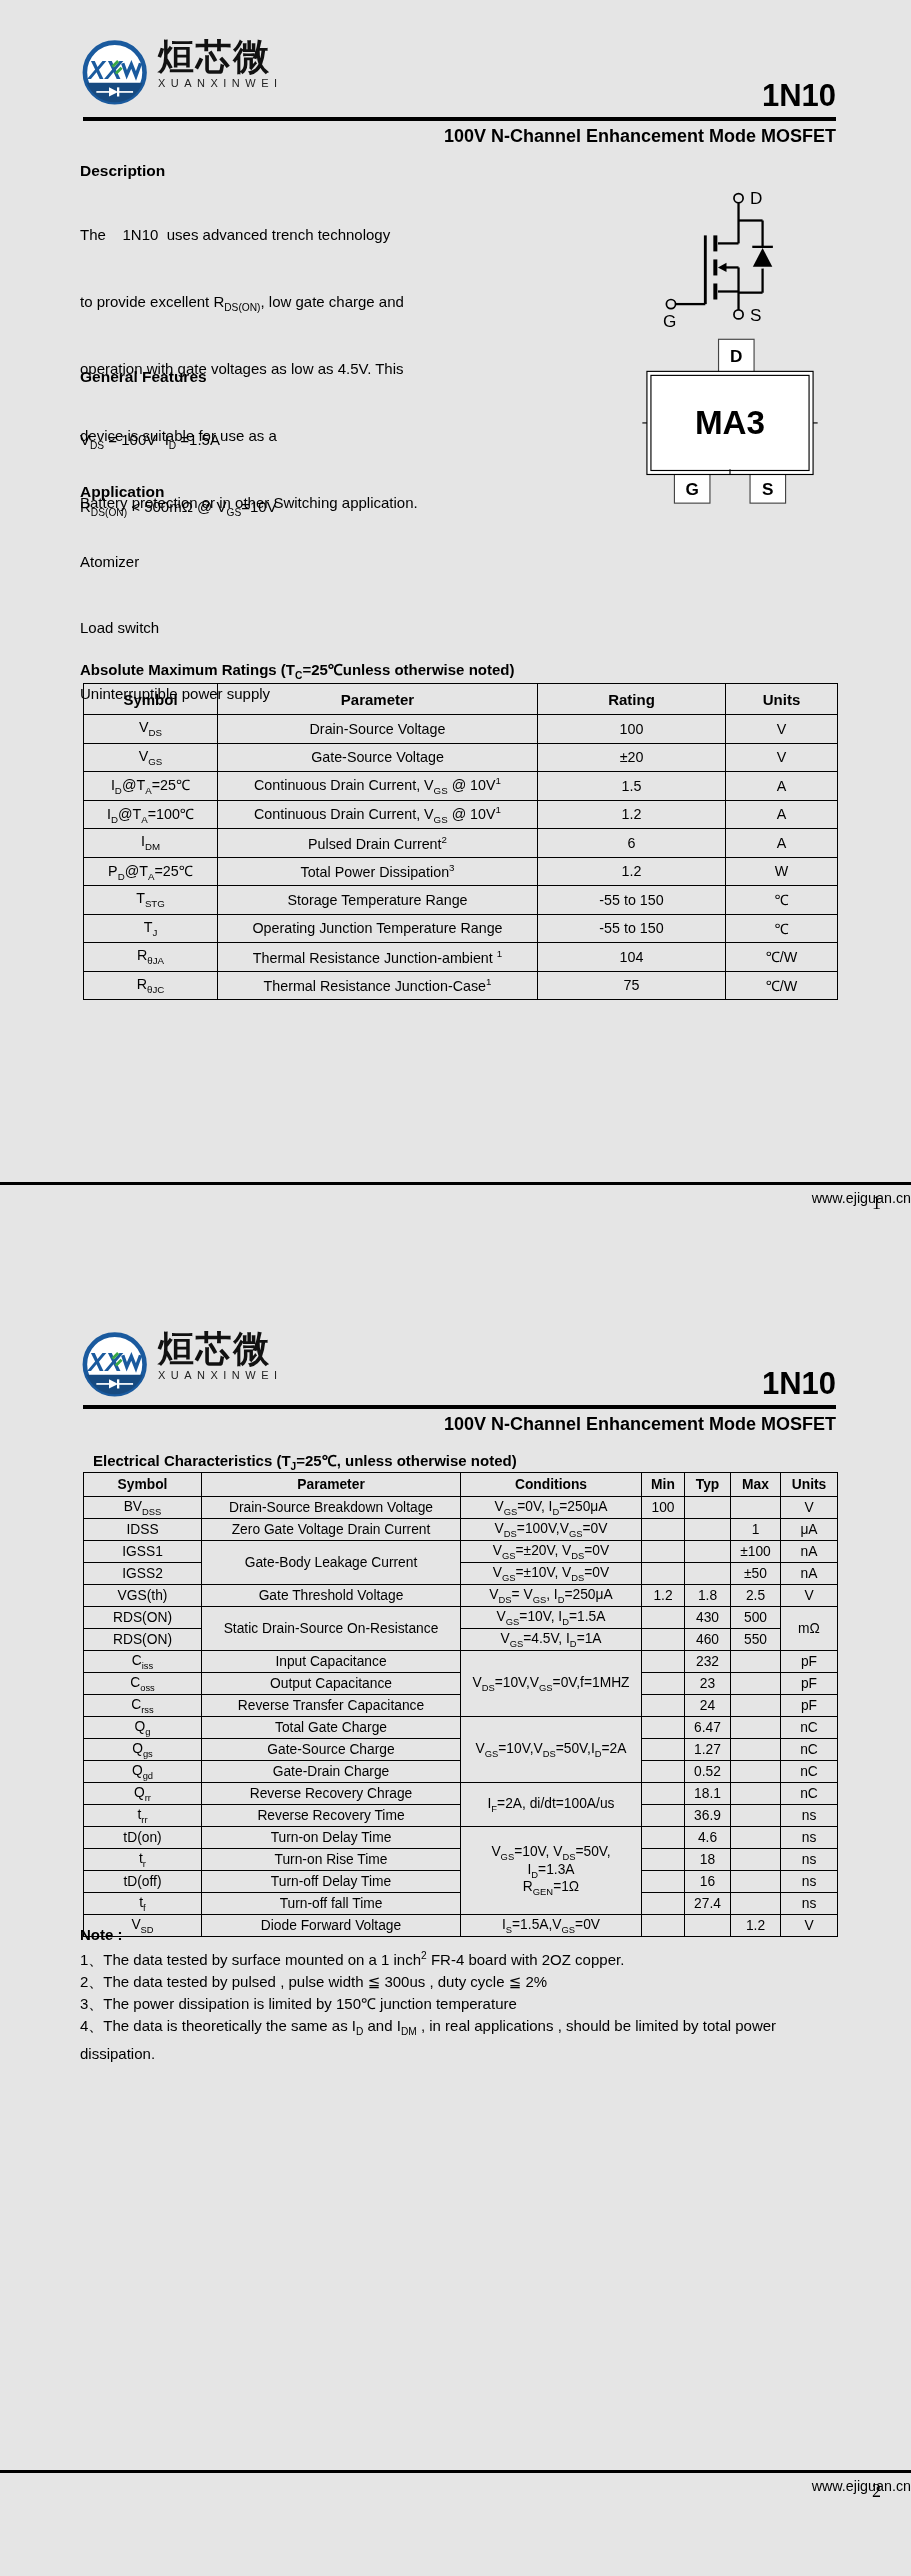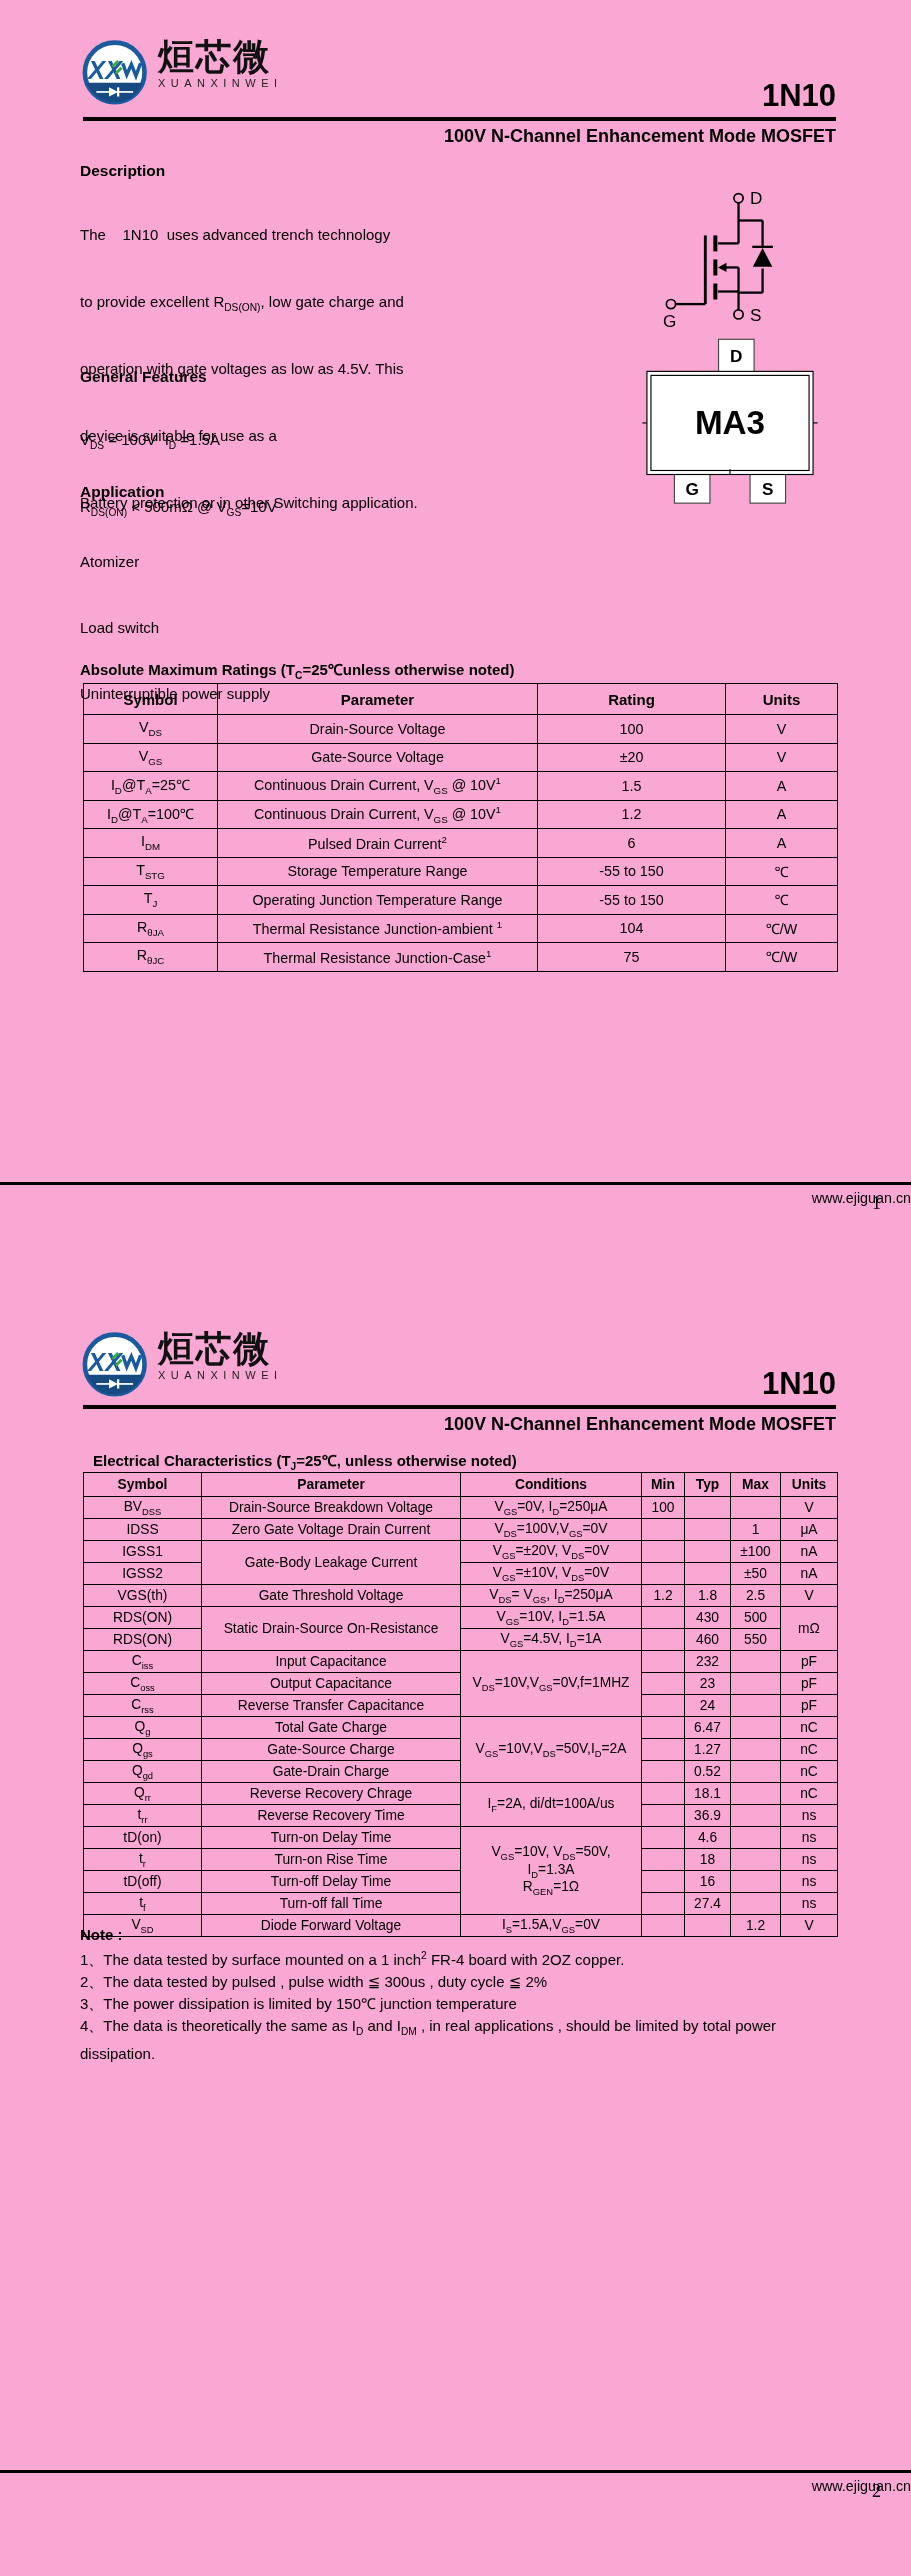--- a/index.html
+++ b/index.html
@@ -1,18 +1,18 @@
 <!DOCTYPE html>
 <html style="font-size:9.2px"><head>
 <meta charset="utf-8">
 <style>
   html,body{margin:0;padding:0;}
   body{width:911px;height:2576px;background:#fff;color:#000;
        font-family:"Liberation Sans",sans-serif;position:relative;}
-  .page{position:relative;width:911px;height:1288px;overflow:hidden;background:#f9a8d4;text-decoration:underline;}
+  .page{position:relative;width:911px;height:1288px;overflow:hidden;background:#e5e5e5;text-decoration:underline;}
   
   .logo{position:absolute;left:79px;top:38px;display:flex;align-items:flex-start;}
   .logo-text{margin-left:6.9px;}
   .logo-cn{font-size:36px;font-weight:600;letter-spacing:1.7px;line-height:1.05;color:#111;}
   .logo-en{font-size:11px;letter-spacing:5.5px;color:#222;margin-top:1px;}
   .pn{position:absolute;right:75px;top:80px;font-size:31px;font-weight:700;line-height:1;margin-left:16px;}
   .hrule{position:absolute;left:83px;top:117px;width:753px;height:4px;background:#000;}
   .subtitle{position:absolute;right:75px;top:126px;font-size:18px;font-weight:700;}
   
   .sec-h{position:absolute;left:80px;font-size:15.5px;font-weight:700;}
@@ -187,20 +187,26 @@
           <td>1.2</td>
           <td>A</td>
         </tr>
     <tr>
           <td>I<sub>DM</sub></td>
           <td>Pulsed Drain Current<sup>2</sup></td>
           <td>6</td>
           <td>A</td>
         </tr>
     <tr>
+          <td>P<sub>D</sub>@T<sub>A</sub>=25℃</td>
+          <td>Total Power Dissipation<sup>3</sup></td>
+          <td>1.2</td>
+          <td>W</td>
+        </tr>
+    <tr>
           <td>T<sub>STG</sub></td>
           <td>Storage Temperature Range</td>
           <td>-55 to 150</td>
           <td>℃</td>
         </tr>
     <tr>
           <td>T<sub>J</sub></td>
           <td>Operating Junction Temperature Range</td>
           <td>-55 to 150</td>
           <td>℃</td>

